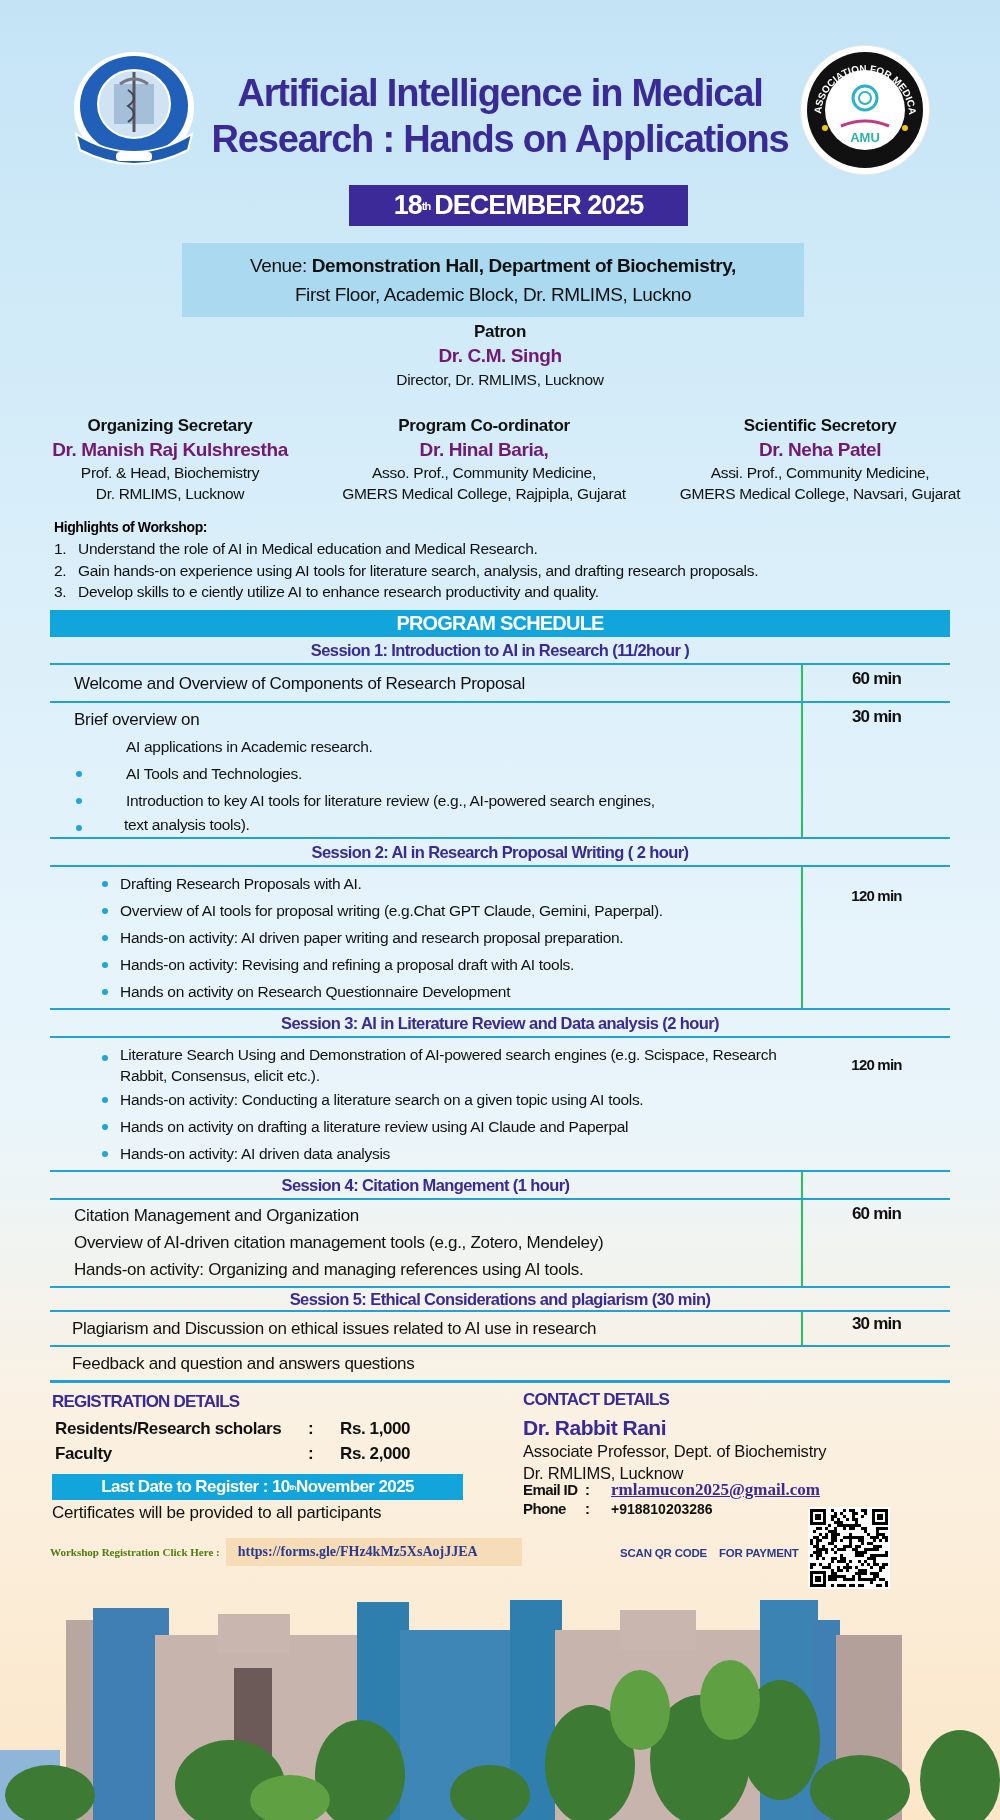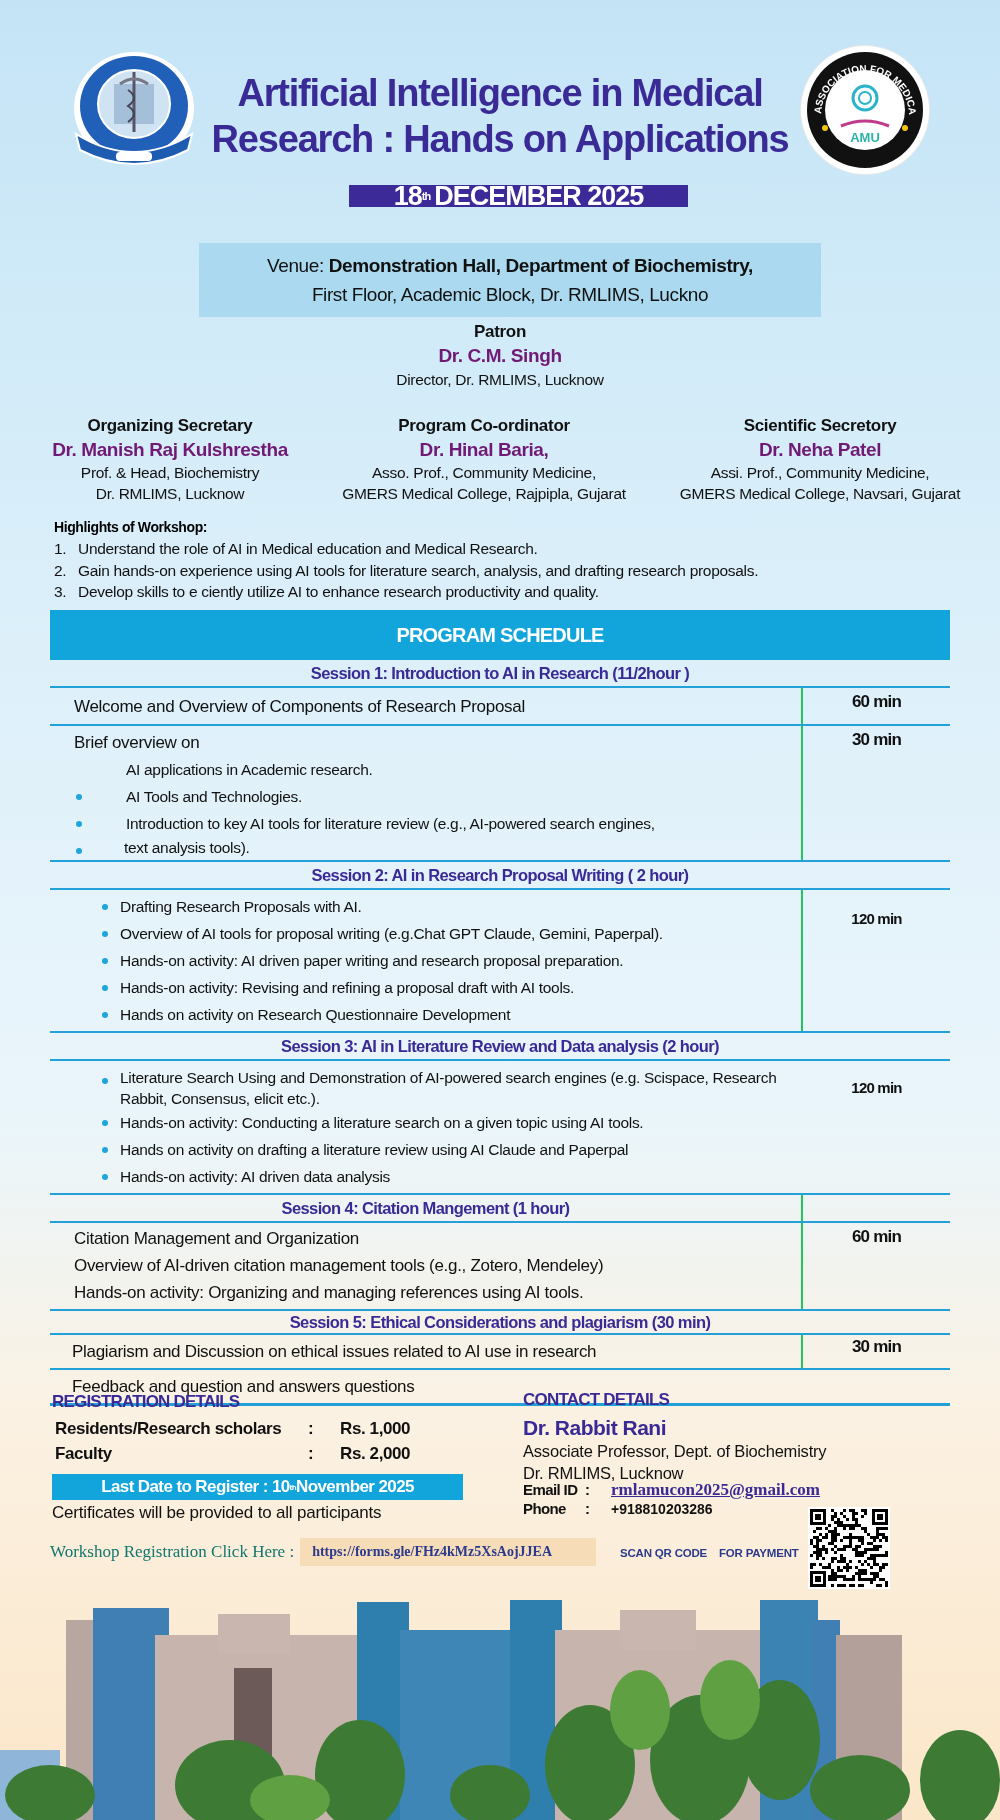--- a/index.html
+++ b/index.html
@@ -16,48 +16,48 @@
   #logo-left { left: 70px; top: 50px; width: 128px; height: 120px; background: transparent; }
   #logo-right { left: 801px; top: 46px; width: 128px; height: 128px; box-shadow: 0 0 0 1px #e8e8e8; }
   .title {
     position: absolute; left: 200px; width: 600px; text-align: center;
     font-family: "Liberation Sans", sans-serif; font-weight: bold; color: #3a2a96;
     font-size: 38px; letter-spacing: -1.2px; line-height: 46px;
   }
   #title-line-1 { top: 70px; }
   #title-line-2 { top: 116px; }
   .date-box {
-    position: absolute; left: 349px; top: 185px; width: 339px; height: 22px;
+    position: absolute; left: 349px; top: 185px; width: 339px; height: 41px;
     background: #3b2a98; color: #fff; font-weight: bold; font-size: 27px; letter-spacing: -1px;
     display:flex; align-items:center; justify-content:center;
   }
   .date-box sup { font-size: 11px; vertical-align: 12px; margin-right: 4px; }
   .venue-box {
-    position: absolute; left: 199px; top: 243px; width: 622px; height: 74px;
+    position: absolute; left: 182px; top: 243px; width: 622px; height: 74px;
     background: #abdaf0; text-align: center; font-size: 19px; line-height: 29px; padding-top: 8px;
     letter-spacing: -0.4px;
   }
   .venue-box b { font-weight: bold; }
   .center-block { position: absolute; left: 300px; width: 400px; text-align: center; }
   .role { font-weight: bold; font-size: 17px; letter-spacing: -0.3px; }
   .name { font-weight: bold; color: #701a75; font-size: 19px; letter-spacing: -0.4px; }
   .desc { font-size: 15.5px; letter-spacing: -0.3px; }
   .person { position: absolute; text-align: center; line-height: 21px; }
   .person .role { line-height: 24px; }
   .person .name { line-height: 24px; }
 
   .highlights { position: absolute; left: 54px; top: 516px; width: 900px; }
   .highlights h3 { font-size: 14px; color: #000000; font-weight: bold; letter-spacing: -0.4px; line-height: 22px; }
   .highlights ol { list-style: none; font-size: 15.5px; line-height: 21.5px; letter-spacing: -0.3px; }
   .highlights li span.num { display: inline-block; width: 24px; }
 
   
   .sched { position: absolute; left: 50px; top: 610px; width: 900px; }
   .sched-header {
-    height: 50px; background: #12a5dc; color: #fff; font-weight: bold; font-size: 20px;
+    height: 27px; background: #12a5dc; color: #fff; font-weight: bold; font-size: 20px;
     display:flex; align-items:center; justify-content:center; letter-spacing: -0.8px;
   }
   .session-title {
     text-align: center; color: #3a2a96; font-weight: bold; font-size: 16.5px; letter-spacing: -0.6px;
     line-height: 26px; border-bottom: 2px solid #22a0d8;
   }
   .row { display: flex; border-bottom: 2px solid #22a0d8; }
   .row .left { width: 753px; border-right: 2px solid #22c55e; padding: 3px 0 3px 24px; font-size: 17px; letter-spacing: -0.3px; }
   .row .right { flex: 1; text-align: center; font-weight: bold; font-size: 17px; letter-spacing: -0.8px; padding-top: 4px; }
   .row.no-border-right .left { border-right: none; }
@@ -72,21 +72,21 @@
   .fee-row { display: flex; font-weight: bold; font-size: 17px; letter-spacing: -0.4px; line-height: 25px; margin-left: 3px; }
   .fee-row .lbl { width: 253px; }
   .fee-row .colon { width: 32px; }
   .last-date {
     margin-top: 8px; width: 411px; height: 26px; background: #12a5dc; color: #fff; font-weight: bold;
     font-size: 17px; letter-spacing: -0.6px; display:flex; align-items:center; justify-content:center;
   }
   .last-date sup { font-size: 8px; vertical-align: 8px; }
   .cert { font-size: 17px; letter-spacing: -0.2px; margin-top: 3px; }
   .reg-link-row { position: absolute; left: 50px; top: 1538px; display:flex; align-items:center; }
-  .reg-link-label { font-family: "Liberation Serif", serif; font-weight: normal; color: #0f766e; font-size: 17px; }
+  .reg-link-label { font-family: "Liberation Serif", serif; font-weight: bold; color: #4d7c0f; font-size: 11px; }
   .reg-link { margin-left: 6px; background: #f7dcb8; padding: 6px 12px; width: 296px; font-family: "Liberation Serif", serif; font-weight: bold; color: #2b3a8c; font-size: 14px; }
 
   .contact { position: absolute; left: 523px; top: 1390px; width: 380px; }
   .contact .nm { color: #3a2a96; font-weight: bold; font-size: 21px; letter-spacing: -0.5px; margin-top: 6px; }
   .contact .d { font-size: 16.5px; letter-spacing: -0.2px; line-height: 22px; }
   .c-row { display: flex; align-items: baseline; font-size: 15px; }
   .c-row .k { font-weight: bold; width: 62px; letter-spacing: -0.6px; }
   .c-row .colon { width: 26px; font-weight: bold; }
   .email { font-family: "Liberation Serif", serif; color: #3a2a96; font-weight: bold; text-decoration: underline; font-size: 17px; }
   .phone { font-weight: bold; font-size: 14px; }

